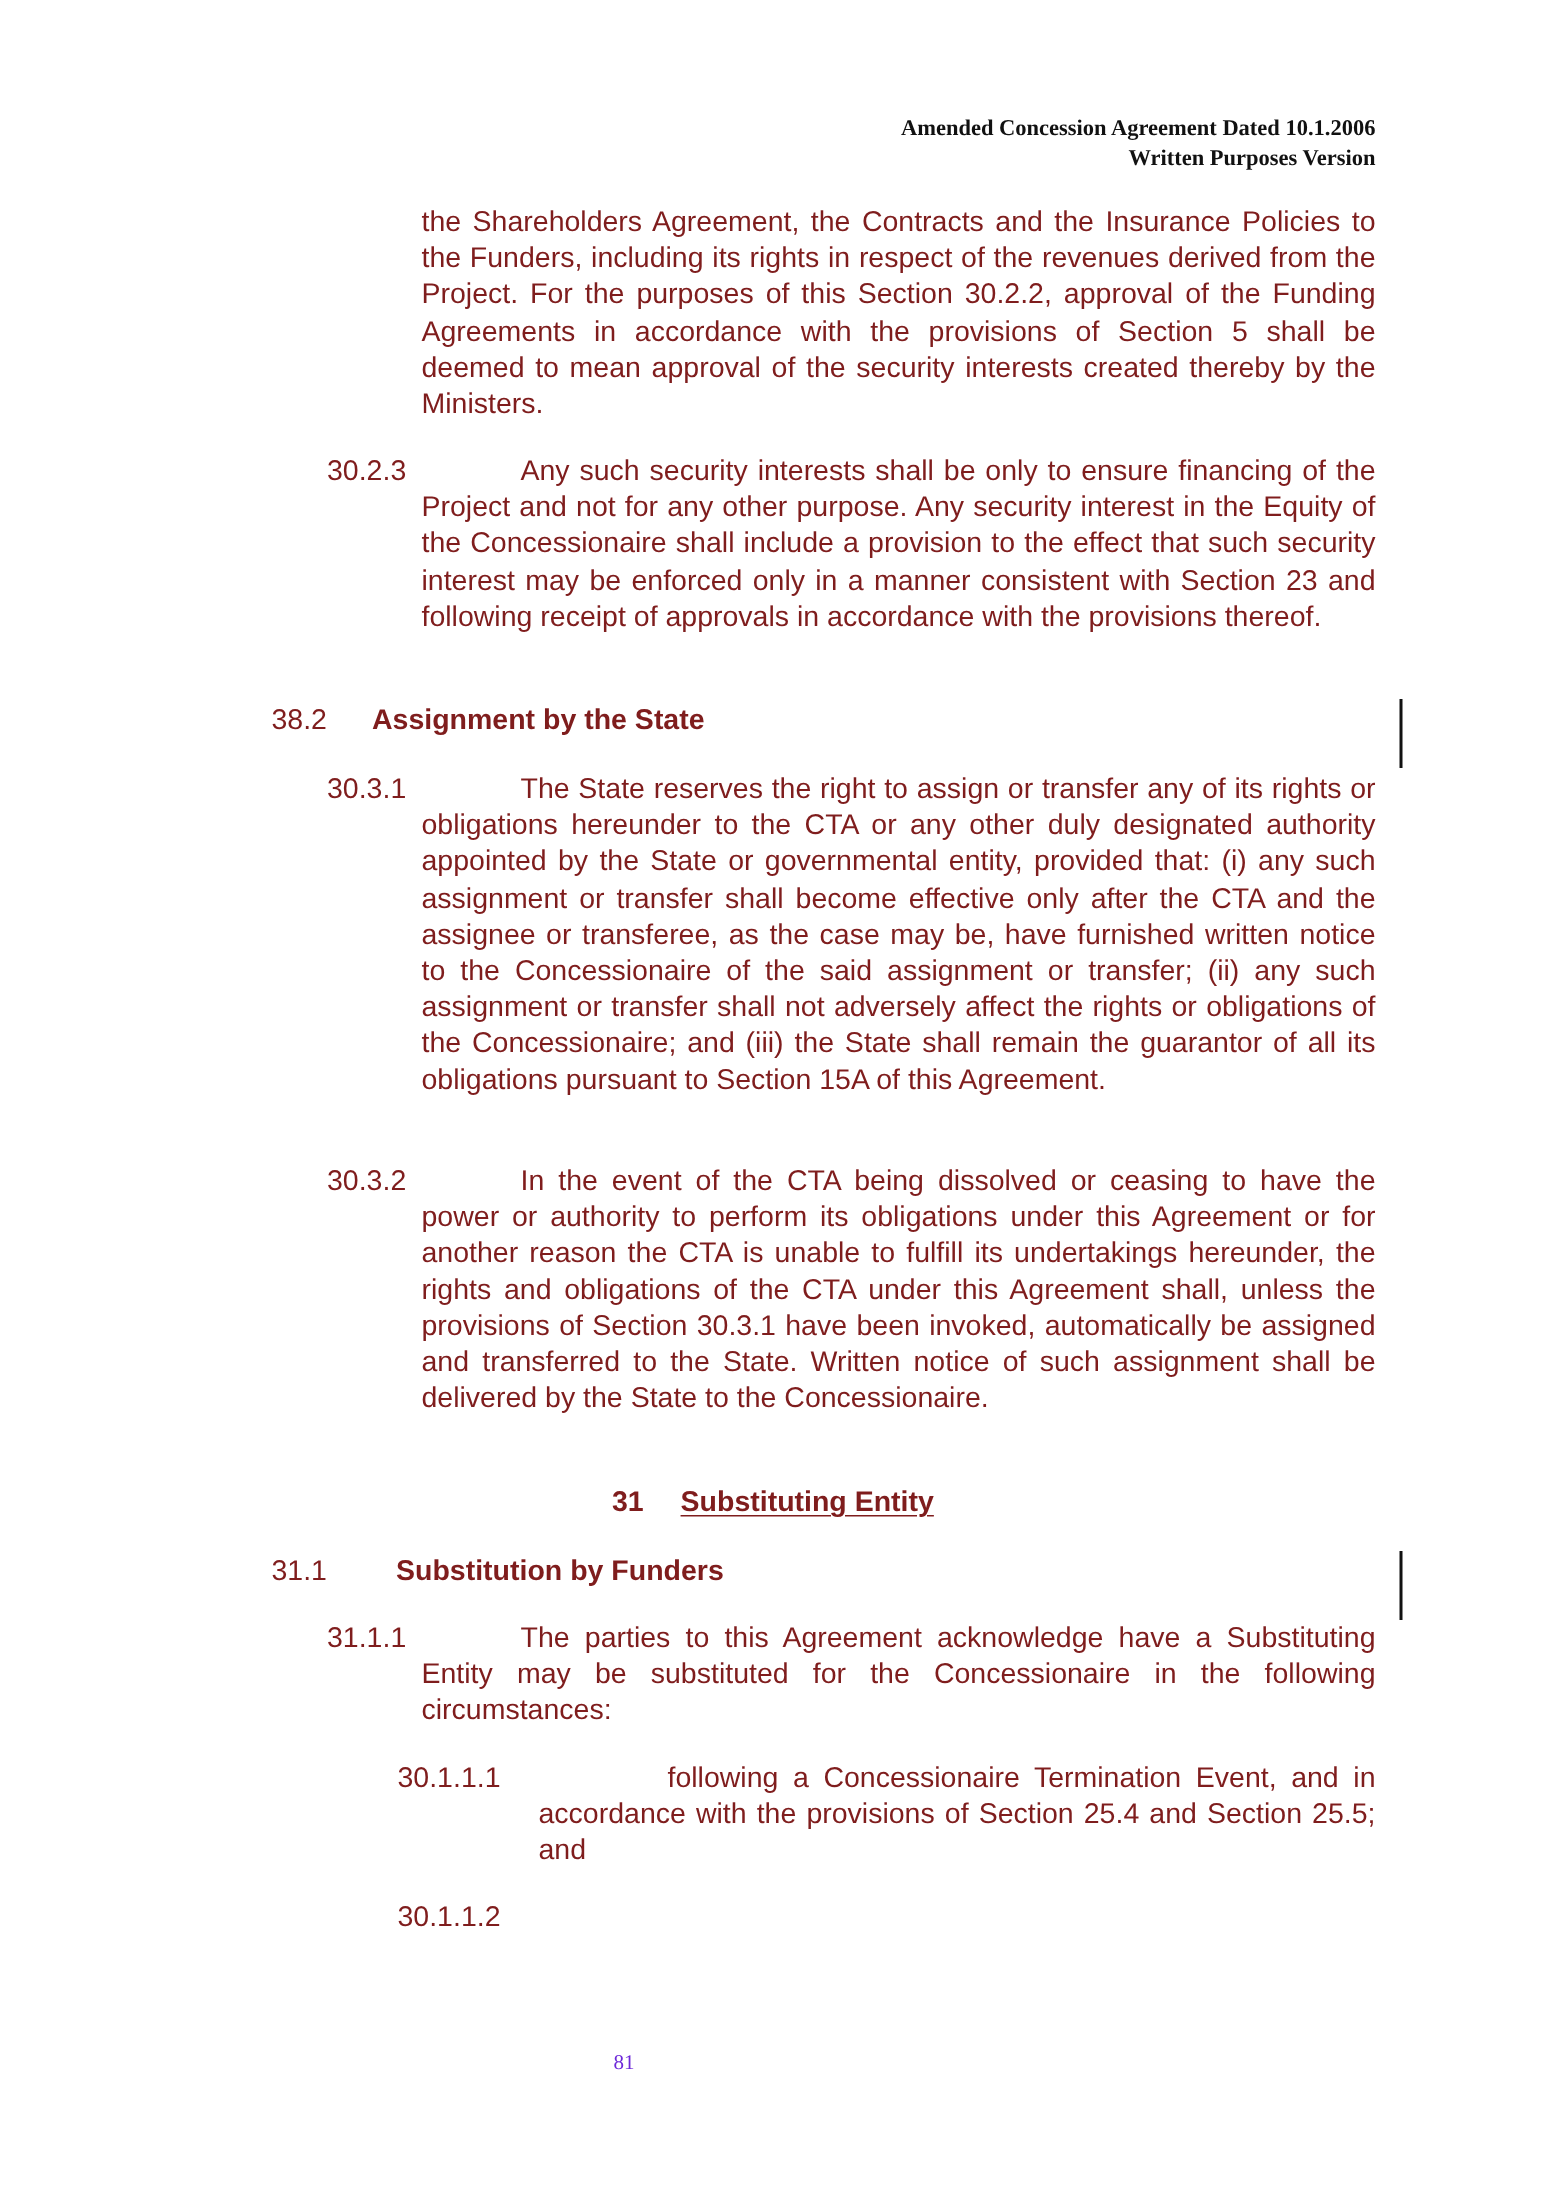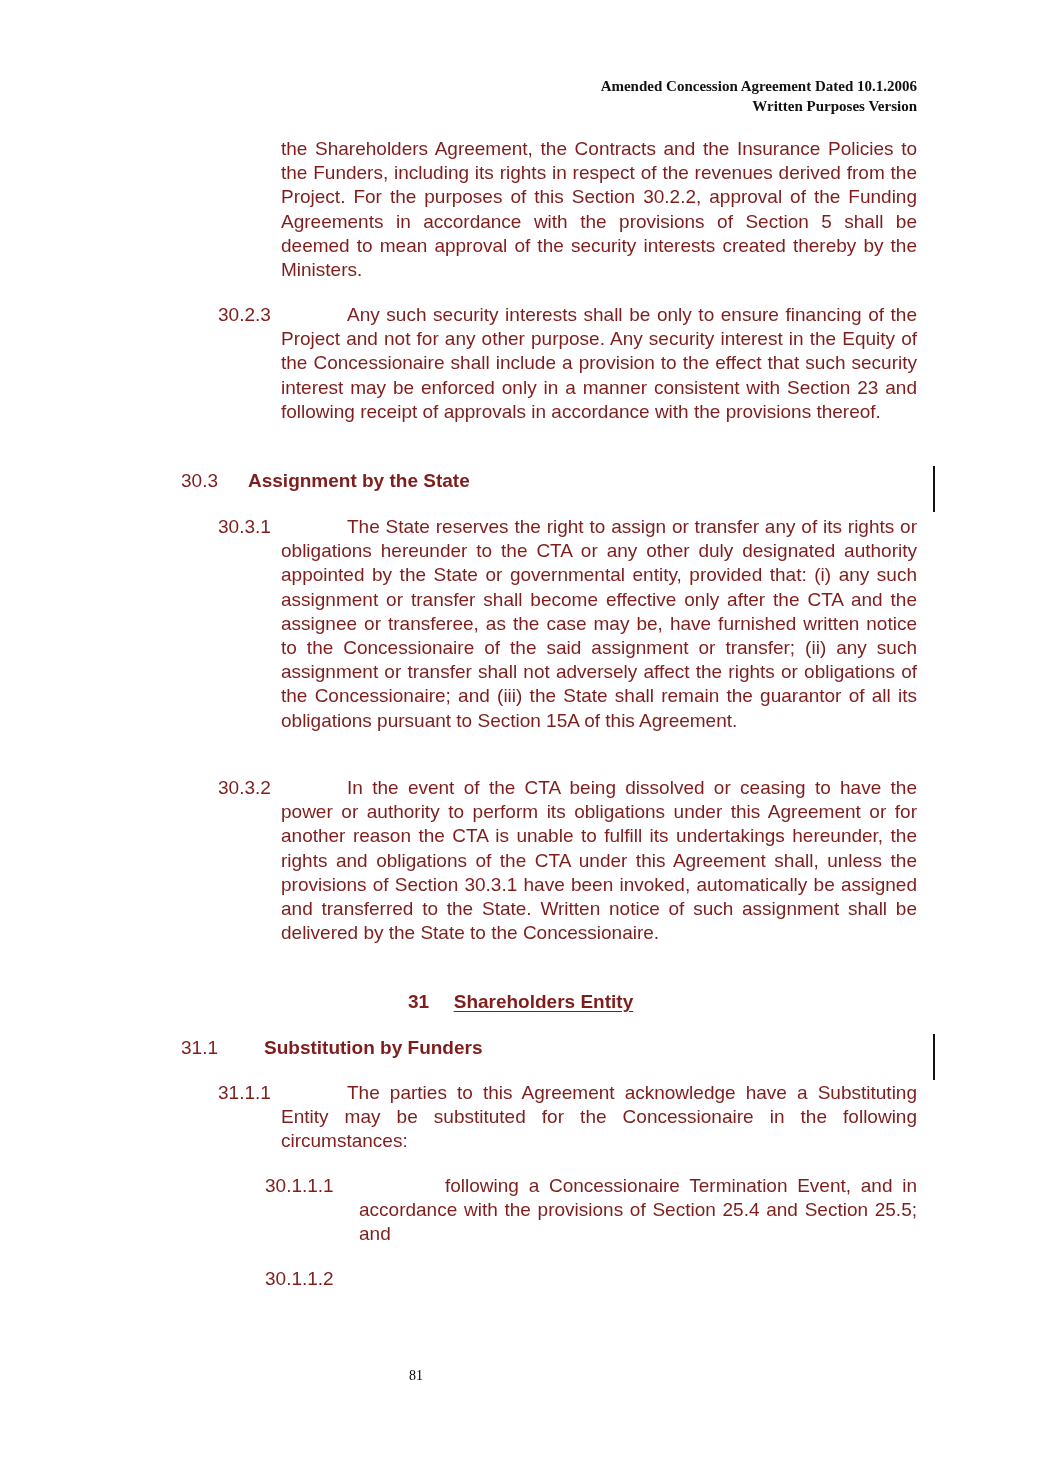--- a/index.html
+++ b/index.html
@@ -5,53 +5,53 @@
   html, body { margin: 0; padding: 0; background: #ffffff; }
   body { width: 1040px; height: 1471px; position: relative; overflow: hidden; color: #111; }
   .page { position: absolute; left: 0; top: 0; width: 1040px; height: 1471px; background: #fff; }
   .hdr { position: absolute; right: 123px; top: 76px; text-align: right; font-family: "Liberation Serif", serif; font-weight: bold; font-size: 15px; line-height: 20px; color: #111; }
   .txt { font-family: "Liberation Sans", sans-serif; font-size: 19px; line-height: 24.2px; color: #7f1d1d; }
   .para { position: absolute; text-align: justify; text-align-last: left; }
   .num { position: absolute; }
   .bold { font-weight: bold; }
   .underline { text-decoration: underline; text-underline-offset: 3px; }
   .rev-bar { position: absolute; width: 2px; background: #111; }
-  .pnum { position: absolute; left: 0; width: 832px; top: 1368px; text-align: center; font-family: "Liberation Serif", serif; font-size: 14px; color: #000000; }
+  .pnum { position: absolute; left: 0; width: 832px; top: 1368px; text-align: center; font-family: "Liberation Serif", serif; font-size: 14px; color: #6d28d9; }
   .firstline-indent { text-indent: 66px; }
   .firstline-indent2 { text-indent: 86px; }
 </style>
 </head>
 <body>
 
 <div class="page">
 
   <div class="hdr">
     <div>Amended Concession Agreement Dated 10.1.2006</div>
     <div>Written Purposes Version</div>
   </div>
 
   <div class="txt para" style="left:281px; top:137px; width:636px;">the Shareholders Agreement, the Contracts and the Insurance Policies to the Funders, including its rights in respect of the revenues derived from the Project. For the purposes of this Section 30.2.2, approval of the Funding Agreements in accordance with the provisions of Section 5 shall be deemed to mean approval of the security interests created thereby by the Ministers.</div>
 
   <div class="txt num" style="left:218px; top:303px;">30.2.3</div>
   <div class="txt para firstline-indent" style="left:281px; top:303px; width:636px;">Any such security interests shall be only to ensure financing of the Project and not for any other purpose. Any security interest in the Equity of the Concessionaire shall include a provision to the effect that such security interest may be enforced only in a manner consistent with Section 23 and following receipt of approvals in accordance with the provisions thereof.</div>
 
-  <div class="txt num" style="left:181px; top:469px;">30.3</div>
+  <div class="txt num" style="left:181px; top:469px;">38.2</div>
   <div class="txt num bold" style="left:248px; top:469px;">Assignment by the State</div>
   <div class="rev-bar" style="left:933px; top:466px; height:46px;"></div>
 
   <div class="txt num" style="left:218px; top:515px;">30.3.1</div>
   <div class="txt para firstline-indent" style="left:281px; top:515px; width:636px;">The State reserves the right to assign or transfer any of its rights or obligations hereunder to the CTA or any other duly designated authority appointed by the State or governmental entity, provided that: (i) any such assignment or transfer shall become effective only after the CTA and the assignee or transferee, as the case may be, have furnished written notice to the Concessionaire of the said assignment or transfer; (ii) any such assignment or transfer shall not adversely affect the rights or obligations of the Concessionaire; and (iii) the State shall remain the guarantor of all its obligations pursuant to Section 15A of this Agreement.</div>
 
   <div class="txt num" style="left:218px; top:776px;">30.3.2</div>
   <div class="txt para firstline-indent" style="left:281px; top:776px; width:636px;">In the event of the CTA being dissolved or ceasing to have the power or authority to perform its obligations under this Agreement or for another reason the CTA is unable to fulfill its undertakings hereunder, the rights and obligations of the CTA under this Agreement shall, unless the provisions of Section 30.3.1 have been invoked, automatically be assigned and transferred to the State. Written notice of such assignment shall be delivered by the State to the Concessionaire.</div>
 
   <div class="txt bold" style="position:absolute; left:408px; top:990px;">
     <span>31</span>
     <span style="display:inline-block; width:14px;"></span>
-    <span class="underline">Shareholders Entity</span>
+    <span class="underline">Substituting Entity</span>
   </div>
 
   <div class="txt num" style="left:181px; top:1036px;">31.1</div>
   <div class="txt num bold" style="left:248px; top:1036px;margin-left:16px;">Substitution by Funders</div>
   <div class="rev-bar" style="left:933px; top:1034px; height:46px;"></div>
 
   <div class="txt num" style="left:218px; top:1081px;text-align:right;">31.1.1</div>
   <div class="txt para firstline-indent" style="left:281px; top:1081px; width:636px;">The parties to this Agreement acknowledge have a Substituting Entity may be substituted for the Concessionaire in the following circumstances:</div>
 
   <div class="txt num" style="left:265px; top:1174px;">30.1.1.1</div>

